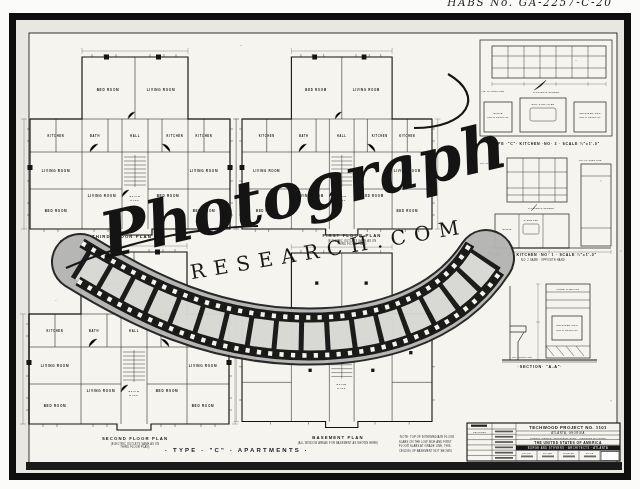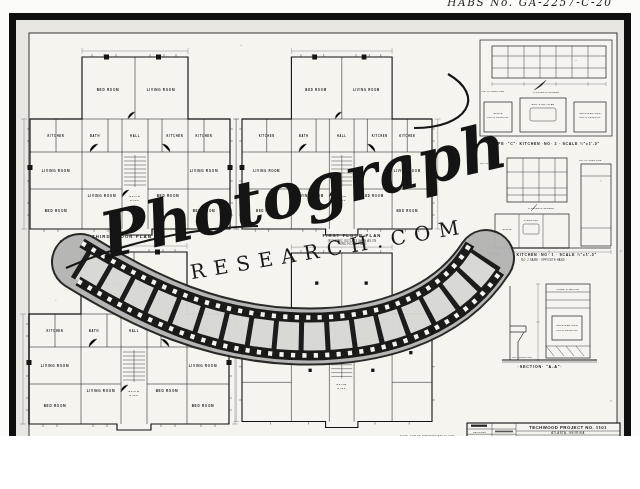--- a/index.html
+++ b/index.html
@@ -1,16 +1,16 @@
 <!DOCTYPE html>
 <html><head>
 <meta charset="utf-8">
 <style>
   html,body{margin:0;padding:0;background:#fff;}
-  .stage{position:relative;width:640px;height:436px;overflow:hidden;background:#fbfbf9;
+  .stage{position:relative;width:640px;height:489px;overflow:hidden;background:#fbfbf9;
          font-family:"Liberation Sans",sans-serif;}
   svg{display:block}
   .ink{stroke:#1b1b1b;fill:none;stroke-width:.7}
   .thick{stroke:#111;stroke-width:1.15}
   .thin{stroke:#2a2a2a;stroke-width:.45}
   .dim{stroke:#3a3a3a;stroke-width:.3}
   text{fill:#1d1d1d;font-family:"Liberation Sans",sans-serif}
   .cap{font-size:4.3px;font-weight:bold;letter-spacing:1.1px;text-anchor:middle;fill:#222}
   .sub{font-size:2.6px;letter-spacing:.2px;text-anchor:middle;fill:#333}
   .room{font-size:3.1px;letter-spacing:.7px;text-anchor:middle;fill:#222;font-weight:bold}

